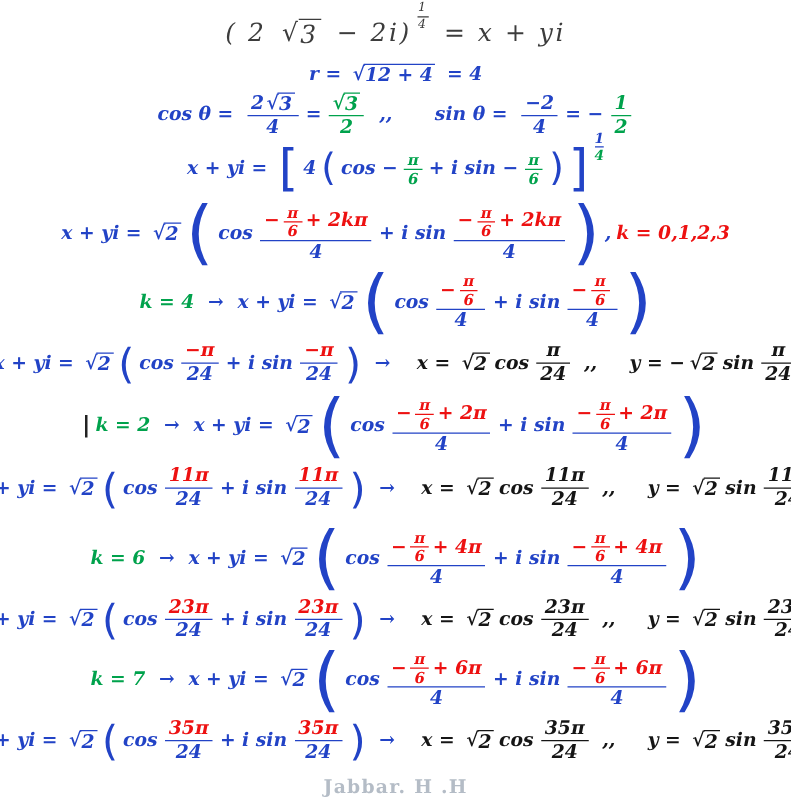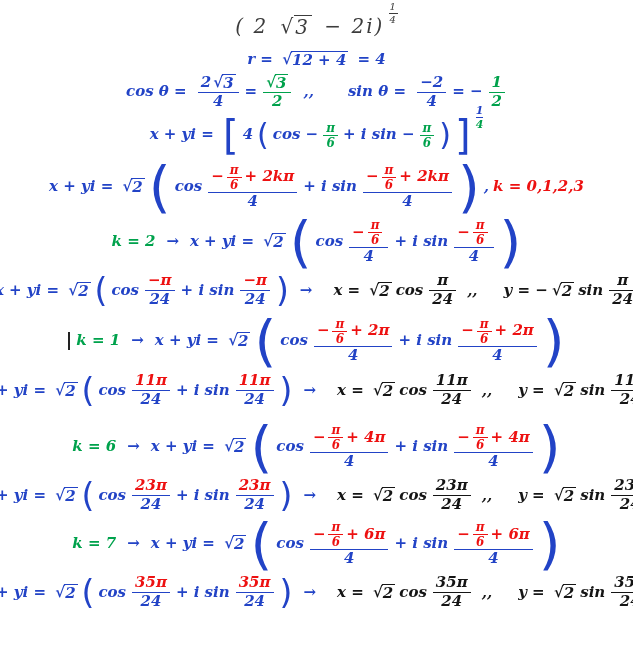--- a/index.html
+++ b/index.html
@@ -33,20 +33,21 @@
 </head>
 <body>
 
 <div class="doc">
 
   <div class="row hand h-title">
     <span>( 2 </span>
     <span class="sq"><span>√</span><span class="rad">3</span></span>
     <span> − 2i)</span>
     <span class="expfr"><span class="nu">1</span><span class="bar"></span><span class="de">4</span></span>
+    <span> = x + yi</span>
   </div>
 
   <div class="row h-sm">
     <span class="b">r = </span>
     <span class="sq b"><span>√</span><span class="rad">12 + 4</span></span>
     <span class="b"> = 4</span>
   </div>
 
   <div class="row h-md">
     <span class="b">cos θ = </span>
@@ -105,21 +106,21 @@
       <span class="nu"><span class="mrow r"><span>−</span><span class="fr s"><span class="nu">π</span><span class="bar"></span><span class="de">6</span></span><span>+ 2kπ</span></span></span>
       <span class="bar"></span>
       <span class="de">4</span>
     </span>
     <span class="pa pa3 b">)</span>
     <span class="b">,</span>
     <span class="r">k = 0,1,2,3</span>
   </div>
 
   <div class="row h-lg">
-    <span class="g">k = 2</span>
+    <span class="g">k = 4</span>
     <span class="b arr">→</span>
     <span class="b">x + yi = </span>
     <span class="sq b"><span>√</span><span class="rad">2</span></span>
     <span class="pa pa3 b">(</span>
     <span class="b">cos</span>
     <span class="fr b">
       <span class="nu"><span class="mrow r"><span>−</span><span class="fr s"><span class="nu">π</span><span class="bar"></span><span class="de">6</span></span><span></span></span></span>
       <span class="bar"></span>
       <span class="de">4</span>
     </span>
@@ -148,21 +149,21 @@
     <span class="fr k"><span class="nu">π</span><span class="bar"></span><span class="de">24</span></span>
     <span class="k sep">,,</span>
     <span class="k">y = −</span>
     <span class="sq k"><span>√</span><span class="rad">2</span></span>
     <span class="k">sin</span>
     <span class="fr k"><span class="nu">π</span><span class="bar"></span><span class="de">24</span></span>
   </div>
 
   <div class="row h-xl">
     <span class="cursor"></span>
-    <span class="g">k = 1</span>
+    <span class="g">k = 2</span>
     <span class="b arr">→</span>
     <span class="b">x + yi = </span>
     <span class="sq b"><span>√</span><span class="rad">2</span></span>
     <span class="pa pa3 b">(</span>
     <span class="b">cos</span>
     <span class="fr b">
       <span class="nu"><span class="mrow r"><span>−</span><span class="fr s"><span class="nu">π</span><span class="bar"></span><span class="de">6</span></span><span>+ 2π</span></span></span>
       <span class="bar"></span>
       <span class="de">4</span>
     </span>
@@ -273,14 +274,17 @@
     <span class="sq k"><span>√</span><span class="rad">2</span></span>
     <span class="k">cos</span>
     <span class="fr k"><span class="nu">35π</span><span class="bar"></span><span class="de">24</span></span>
     <span class="k sep">,,</span>
     <span class="k">y = </span>
     <span class="sq k"><span>√</span><span class="rad">2</span></span>
     <span class="k">sin</span>
     <span class="fr k"><span class="nu">35π</span><span class="bar"></span><span class="de">24</span></span>
   </div>
 
+  <div class="row footer">
+    <span>Jabbar. H .H</span>
+  </div>
 
 </div>
 
 </body></html>

